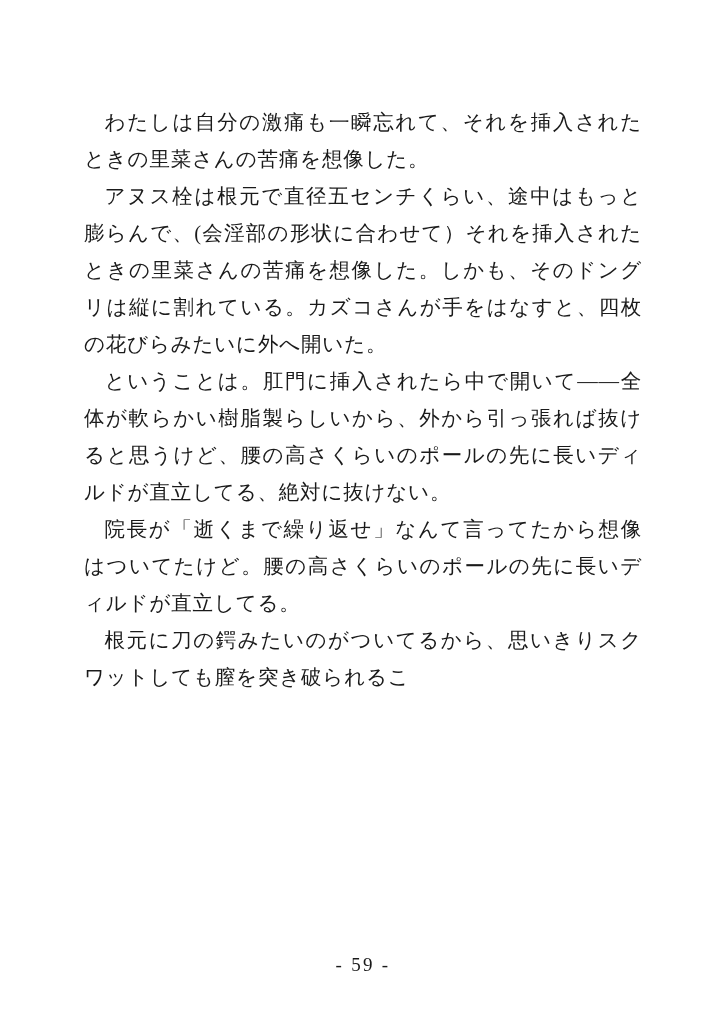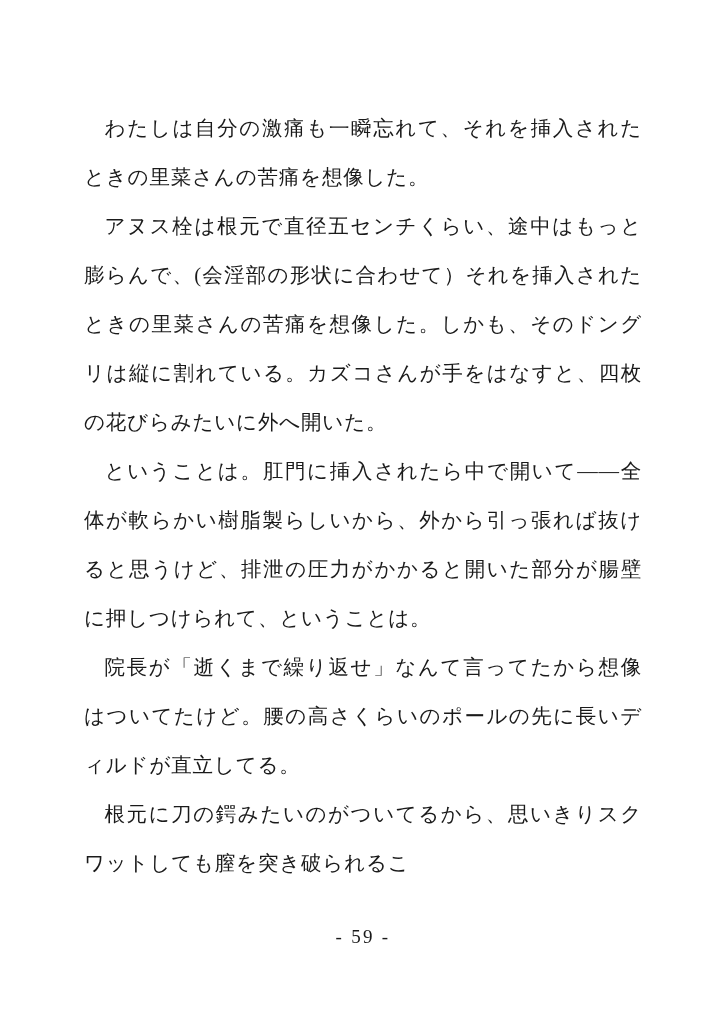--- a/index.html
+++ b/index.html
@@ -16,48 +16,48 @@
   }
   .page {
     position: relative;
     width: 726px;
     height: 1032px;
     box-sizing: border-box;
     padding: 104px 84px 0 84px;
   }
   .body-text {
     font-size: 20.5px;
-    line-height: 49px;
+    line-height: 37px;
     text-align: justify;
     text-justify: inter-character;
     letter-spacing: 0.04em;
   }
   .body-text p {
     margin: 0;
     text-indent: 1em;
   }
   .page-number {
     position: absolute;
     left: 0;
     right: 0;
-    bottom: 84px;
+    bottom: 56px;
     text-align: center;
     font-size: 19px;
     letter-spacing: 0.12em;
     color: #1a1a1a;
   }
 </style>
 </head>
 <body>
 
 <div class="page">
 
   <div class="body-text">
     <p>わたしは自分の激痛も一瞬忘れて、それを挿入されたときの里菜さんの苦痛を想像した。</p>
     <p>アヌス栓は根元で直径五センチくらい、途中はもっと膨らんで、(会淫部の形状に合わせて）それを挿入されたときの里菜さんの苦痛を想像した。しかも、そのドングリは縦に割れている。カズコさんが手をはなすと、四枚の花びらみたいに外へ開いた。</p>
-    <p>ということは。肛門に挿入されたら中で開いて——全体が軟らかい樹脂製らしいから、外から引っ張れば抜けると思うけど、排泄の圧力がかかると開いた部分が腸壁に押しつけられて、ということは。</p>
+    <p>ということは。肛門に挿入されたら中で開いて——全体が軟らかい樹脂製らしいから、外から引っ張れば抜けると思うけど、腰の高さくらいのポールの先に長いディルドが直立してる、絶対に抜けない。</p>
     <p>院長が「逝くまで繰り返せ」なんて言ってたから想像はついてたけど。腰の高さくらいのポールの先に長いディルドが直立してる。</p>
     <p>根元に刀の鍔みたいのがついてるから、思いきりスクワットしても膣を突き破られるこ</p>
   </div>
 
   <div class="page-number">- 59 -</div>
 
 </div>
 
 </body></html>

